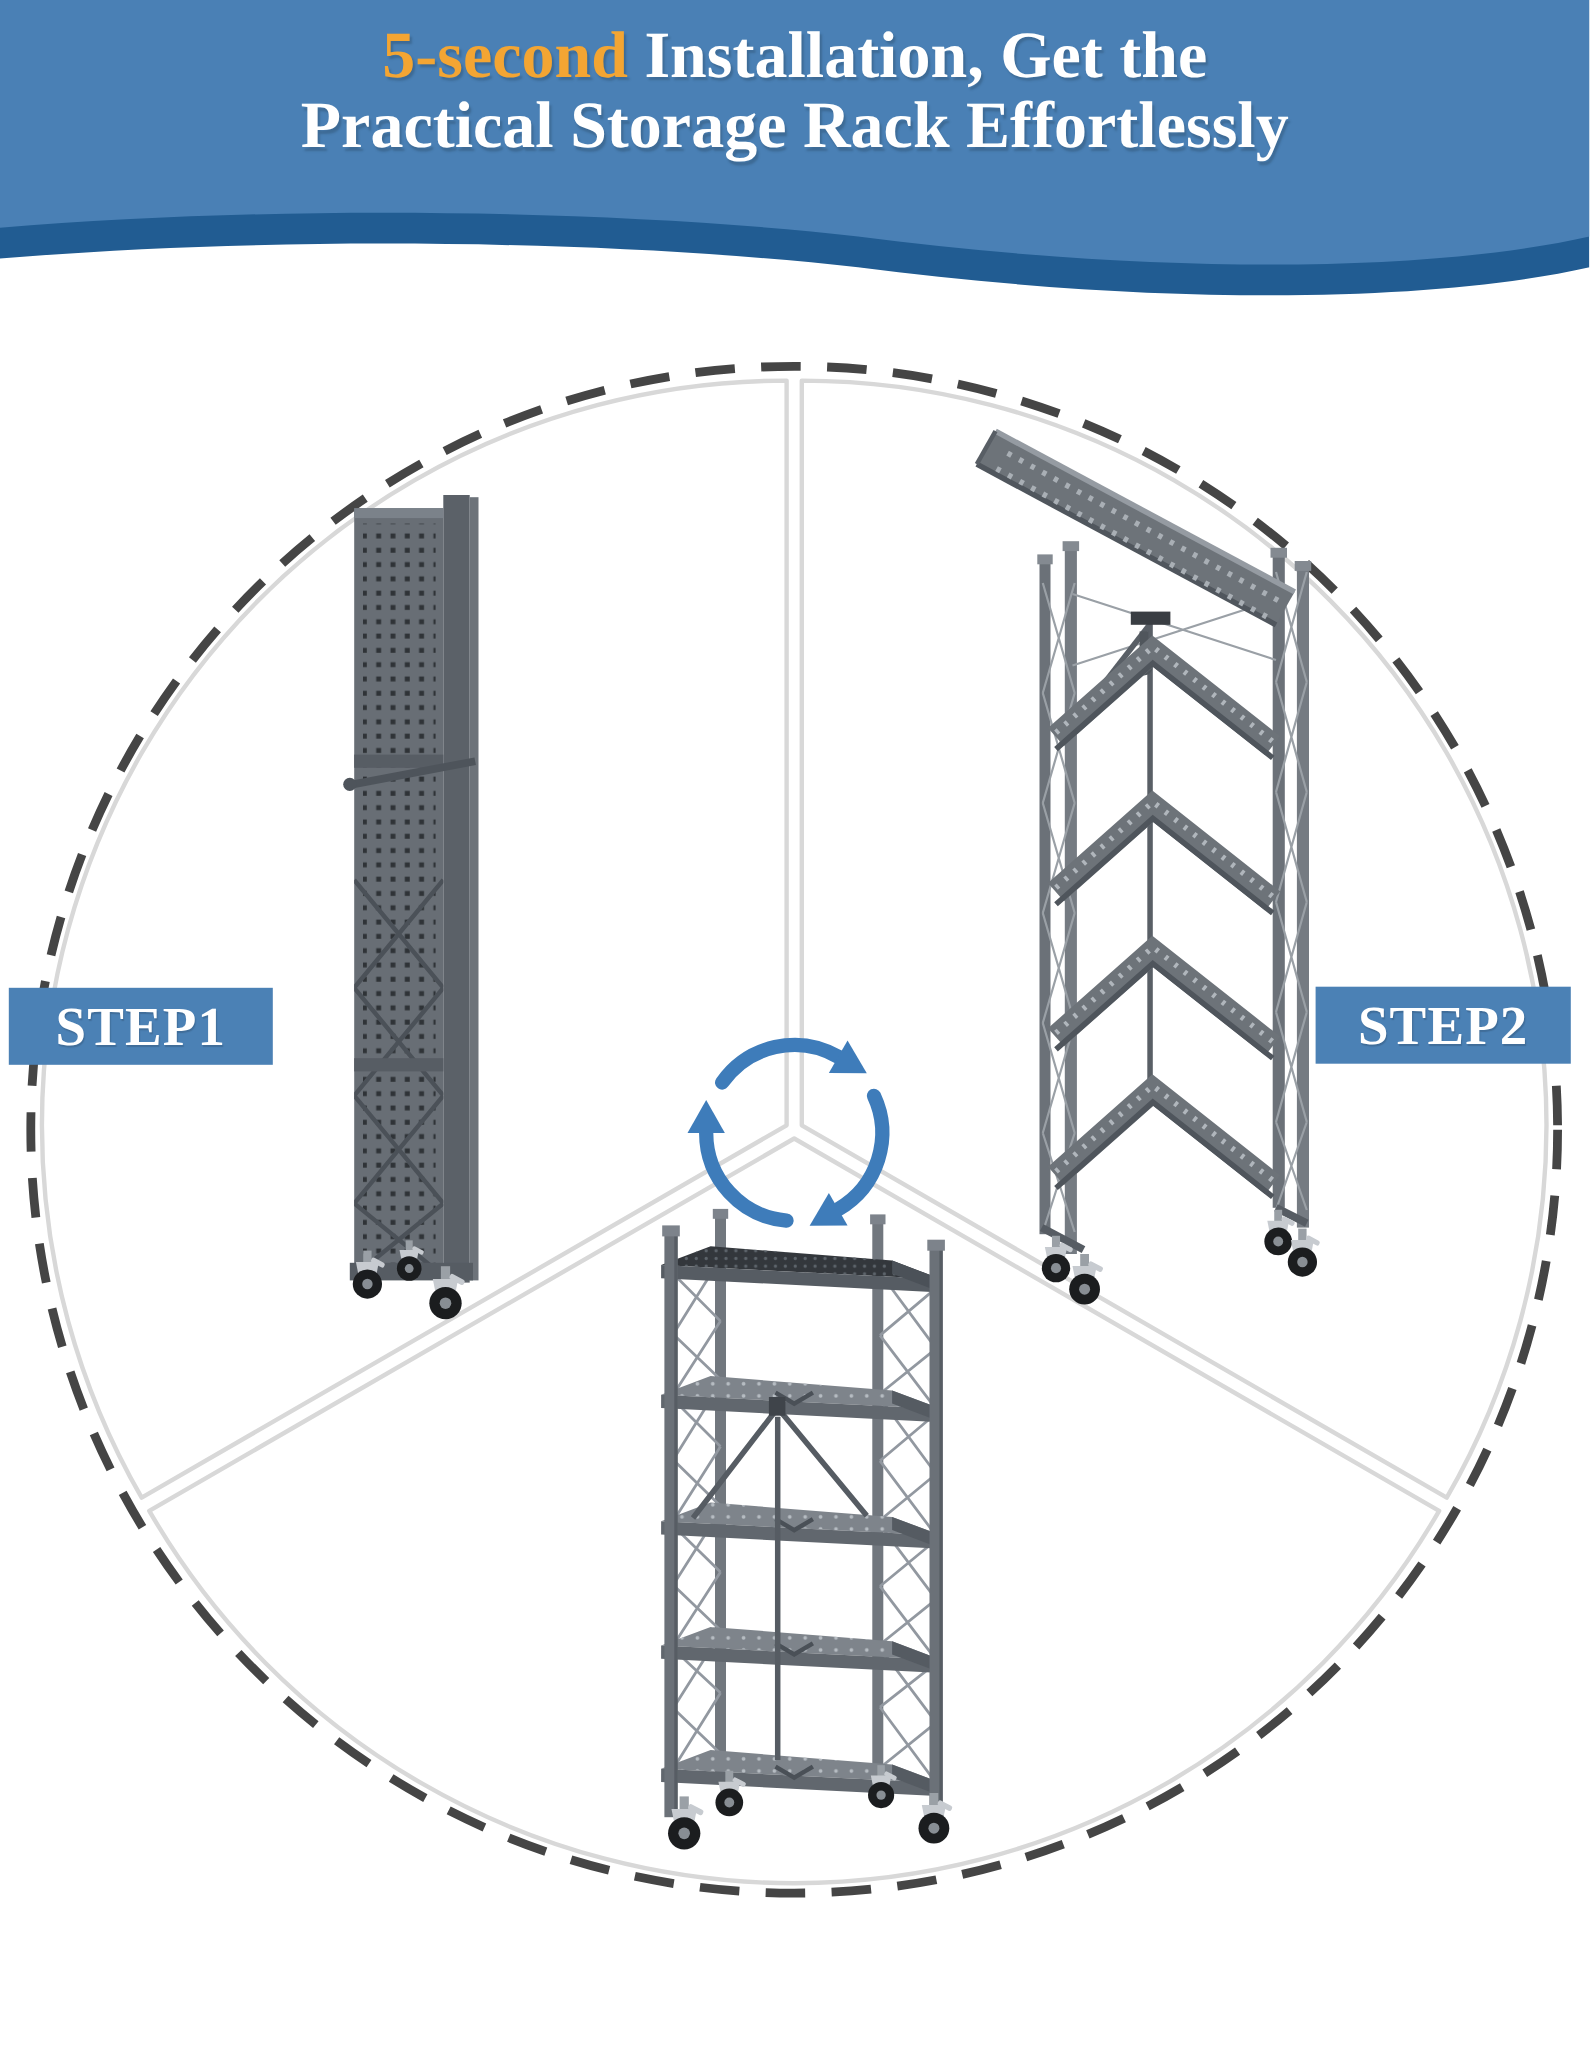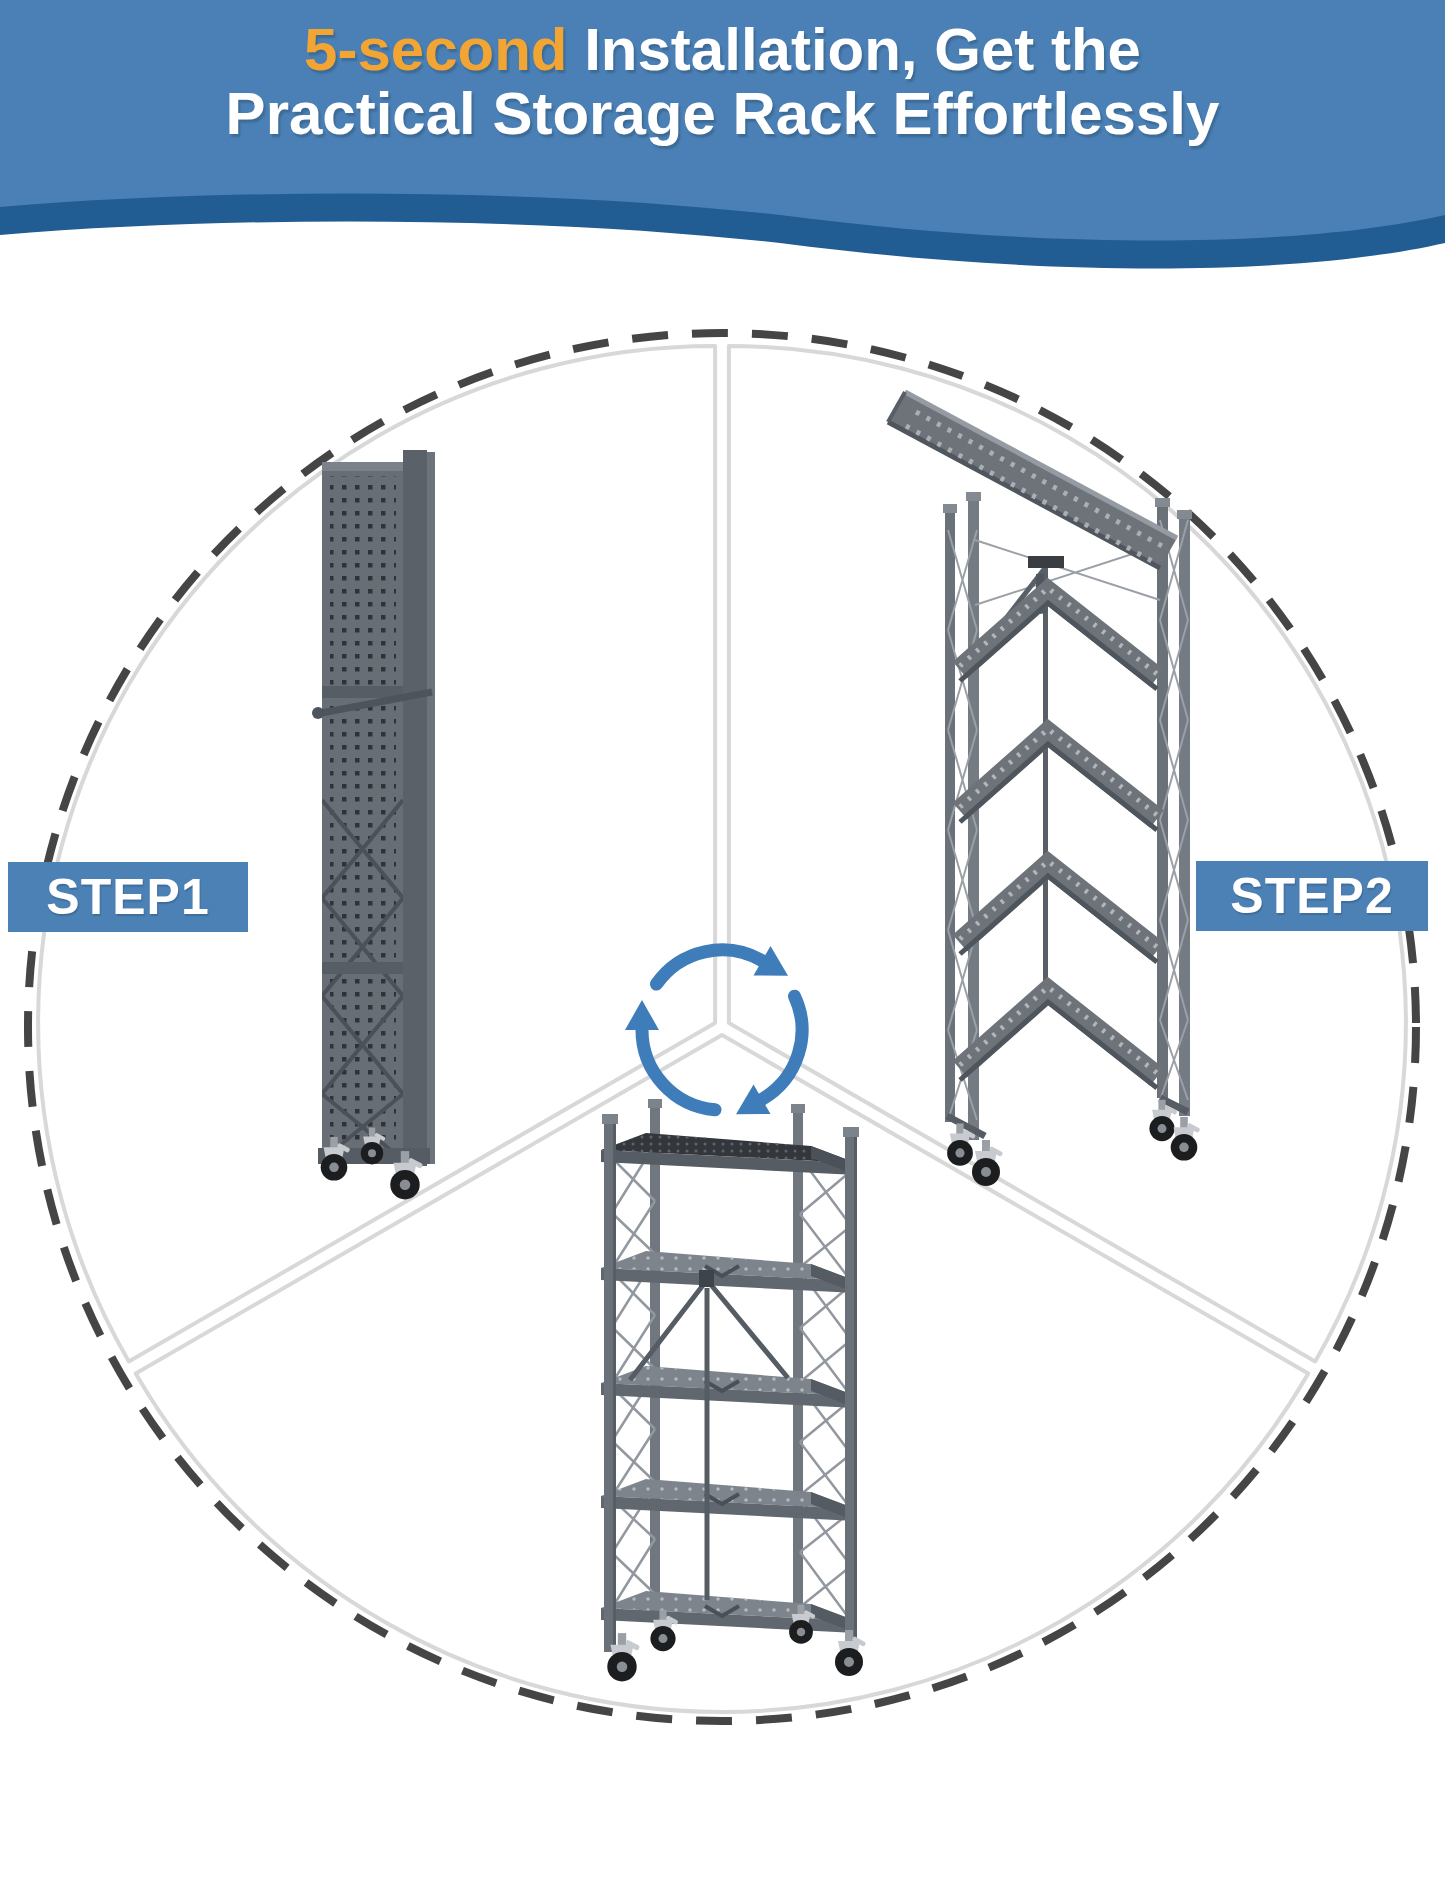--- a/index.html
+++ b/index.html
@@ -1,28 +1,28 @@
 <!DOCTYPE html>
 <html><head>
 <meta charset="utf-8">
 <style>
   html,body{margin:0;padding:0;background:#ffffff;}
   .canvas{position:relative;width:1445px;height:1879px;background:#ffffff;overflow:hidden;
-          font-family:Liberation Sans, sans-serif;}
+          font-family:Liberation Serif, serif;}
   .header{position:absolute;top:0;left:0;width:1445px;height:290px;}
   .header svg{position:absolute;top:0;left:0;}
   .title{position:absolute;top:18px;left:0;right:0;margin:0;text-align:center;
          font-weight:bold;font-size:60px;line-height:64px;color:#ffffff;
          text-shadow:2px 3px 2px rgba(30,50,70,0.28);letter-spacing:0px;}
   .title .line{display:block;}
   .hl{color:#f3a533;}
   .diagram-svg{position:absolute;top:0;left:0;}
   .step-label{position:absolute;background:#4b81b5;color:#ffffff;font-weight:bold;
               font-size:50px;letter-spacing:1px;display:flex;align-items:center;
-              justify-content:center;text-shadow:1px 2px 1px rgba(30,50,70,0.25);}
+              justify-content:center;text-shadow:1px 2px 1px rgba(30,50,70,0.25);margin-top:36px;}
   .label-1{left:8px;top:862px;width:240px;height:70px;}
   .label-2{left:1196px;top:861px;width:232px;height:70px;}
   .label-3{left:607px;top:1694px;width:249px;height:72px;}
 </style>
 </head>
 <body>
 
 <div class="canvas">
 
   <div class="header">

